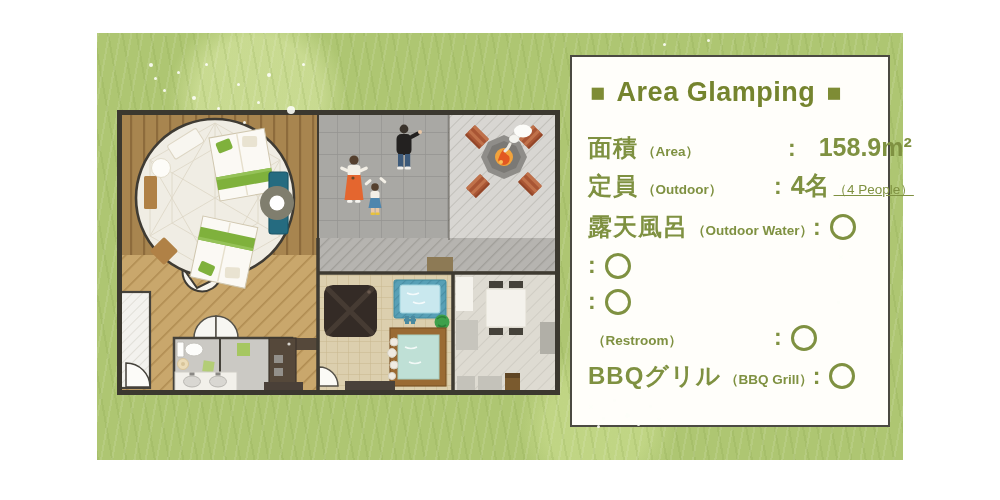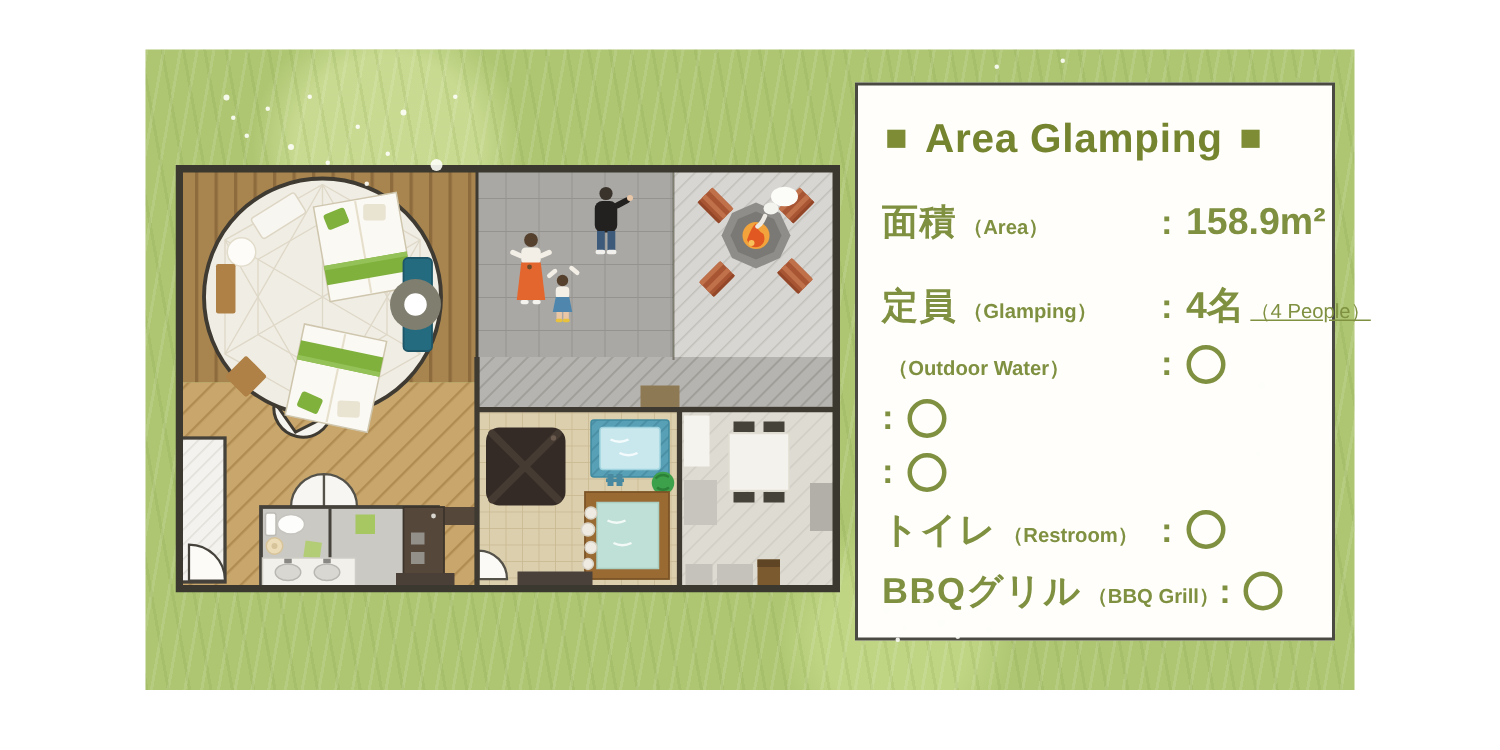--- a/index.html
+++ b/index.html
@@ -24,21 +24,21 @@
   .sq{font-size:25px;line-height:1;color:#7e8c35;}
   .row{display:flex;align-items:baseline;margin-bottom:9px;color:#7f9141;white-space:nowrap;}
   .row .label{display:inline-flex;align-items:baseline;min-width:186px;}
   .jp{font-size:24px;font-weight:600;letter-spacing:1px;}
   .en{font-size:13.5px;font-weight:700;margin-left:4px;letter-spacing:0;}
   .colon{font-size:23px;font-weight:700;margin-right:9px;}
   .val{font-size:25px;font-weight:600;}
   .note{font-size:13.5px;margin-left:4px;text-decoration:underline;}
   .ring{width:20px;height:20px;border:3px solid #7f9141;border-radius:50%;
         align-self:center;flex:0 0 auto;}
-  .row.gap-lg{margin-bottom:23px;}
+  .row.gap-lg{margin-bottom:5px;gap:14px;}
 </style>
 </head>
 <body>
 
 <div class="stage">
   <div class="grass">
 
     <svg class="plan" viewBox="0 0 443 285" xmlns="http://www.w3.org/2000/svg">
       <defs>
         <pattern id="pV" width="13" height="13" patternUnits="userSpaceOnUse">
@@ -293,48 +293,48 @@
           <span class="jp">面積</span>
           <span class="en">（Area）</span>
         </span>
         <span class="colon">:</span>
         <span class="val">158.9m²</span>
       </div>
 
       <div class="row">
         <span class="label">
           <span class="jp">定員</span>
-          <span class="en">（Glamping）</span>
+          <span class="en">（Outdoor）</span>
         </span>
         <span class="colon">:</span>
         <span class="val">4名</span>
         <span class="note">（4 People）</span>
       </div>
 
       <div class="row">
         <span class="label">
+          <span class="jp">露天風呂</span>
           <span class="en">（Outdoor Water）</span>
         </span>
         <span class="colon">:</span>
         <span class="ring"></span>
       </div>
 
       <div class="row">
         <span class="colon">:</span>
         <span class="ring"></span>
       </div>
 
       <div class="row">
         <span class="colon">:</span>
         <span class="ring"></span>
       </div>
 
       <div class="row">
         <span class="label">
-          <span class="jp">トイレ</span>
           <span class="en">（Restroom）</span>
         </span>
         <span class="colon">:</span>
         <span class="ring"></span>
       </div>
 
       <div class="row">
         <span class="label">
           <span class="jp">BBQグリル</span>
           <span class="en">（BBQ Grill）</span>

